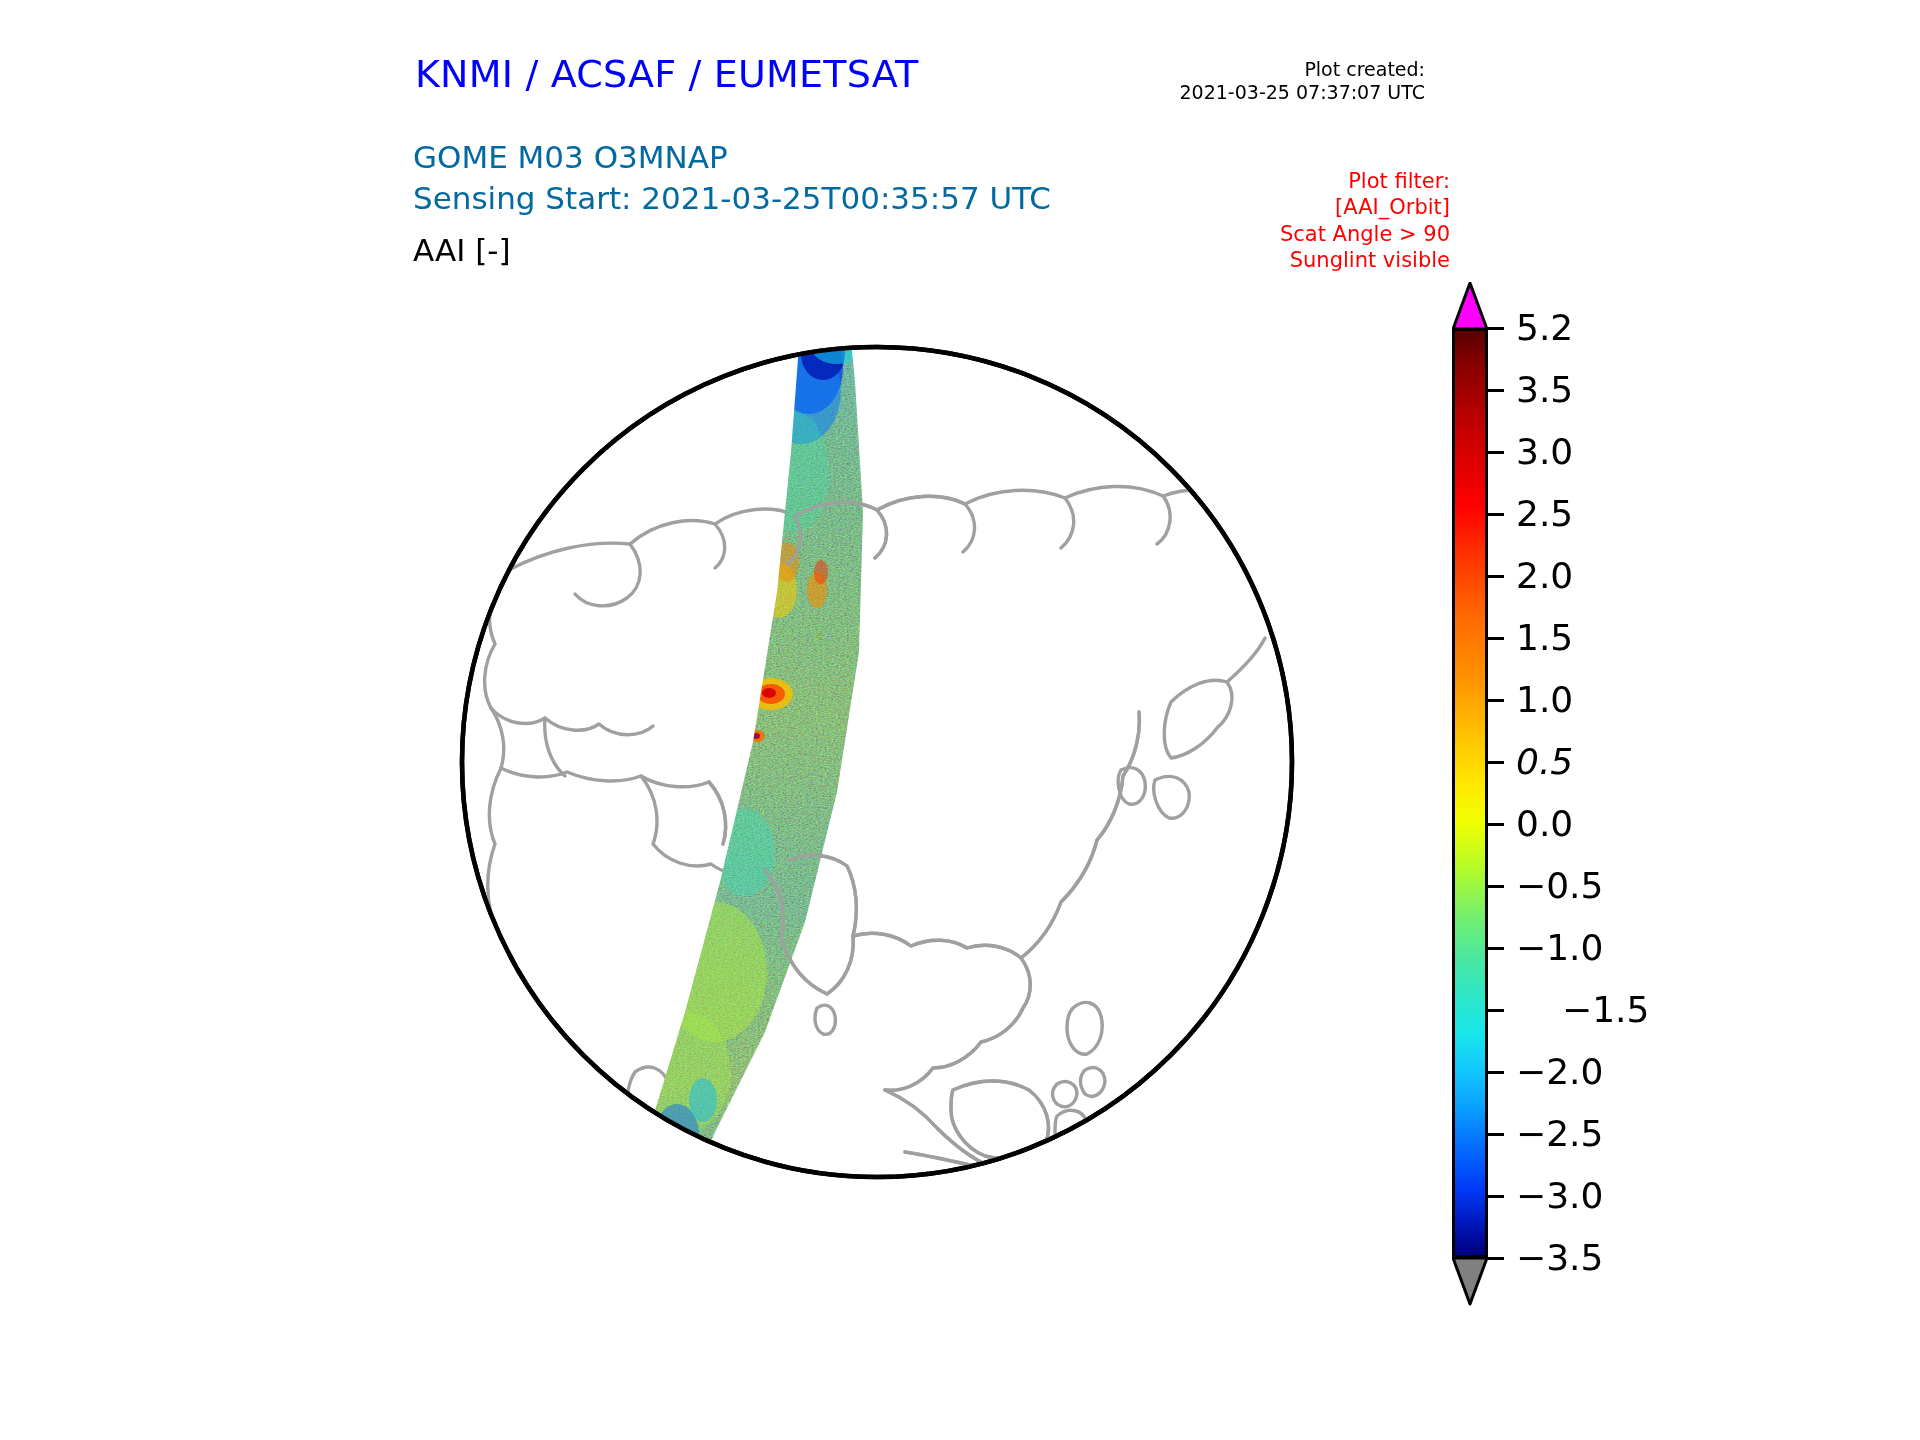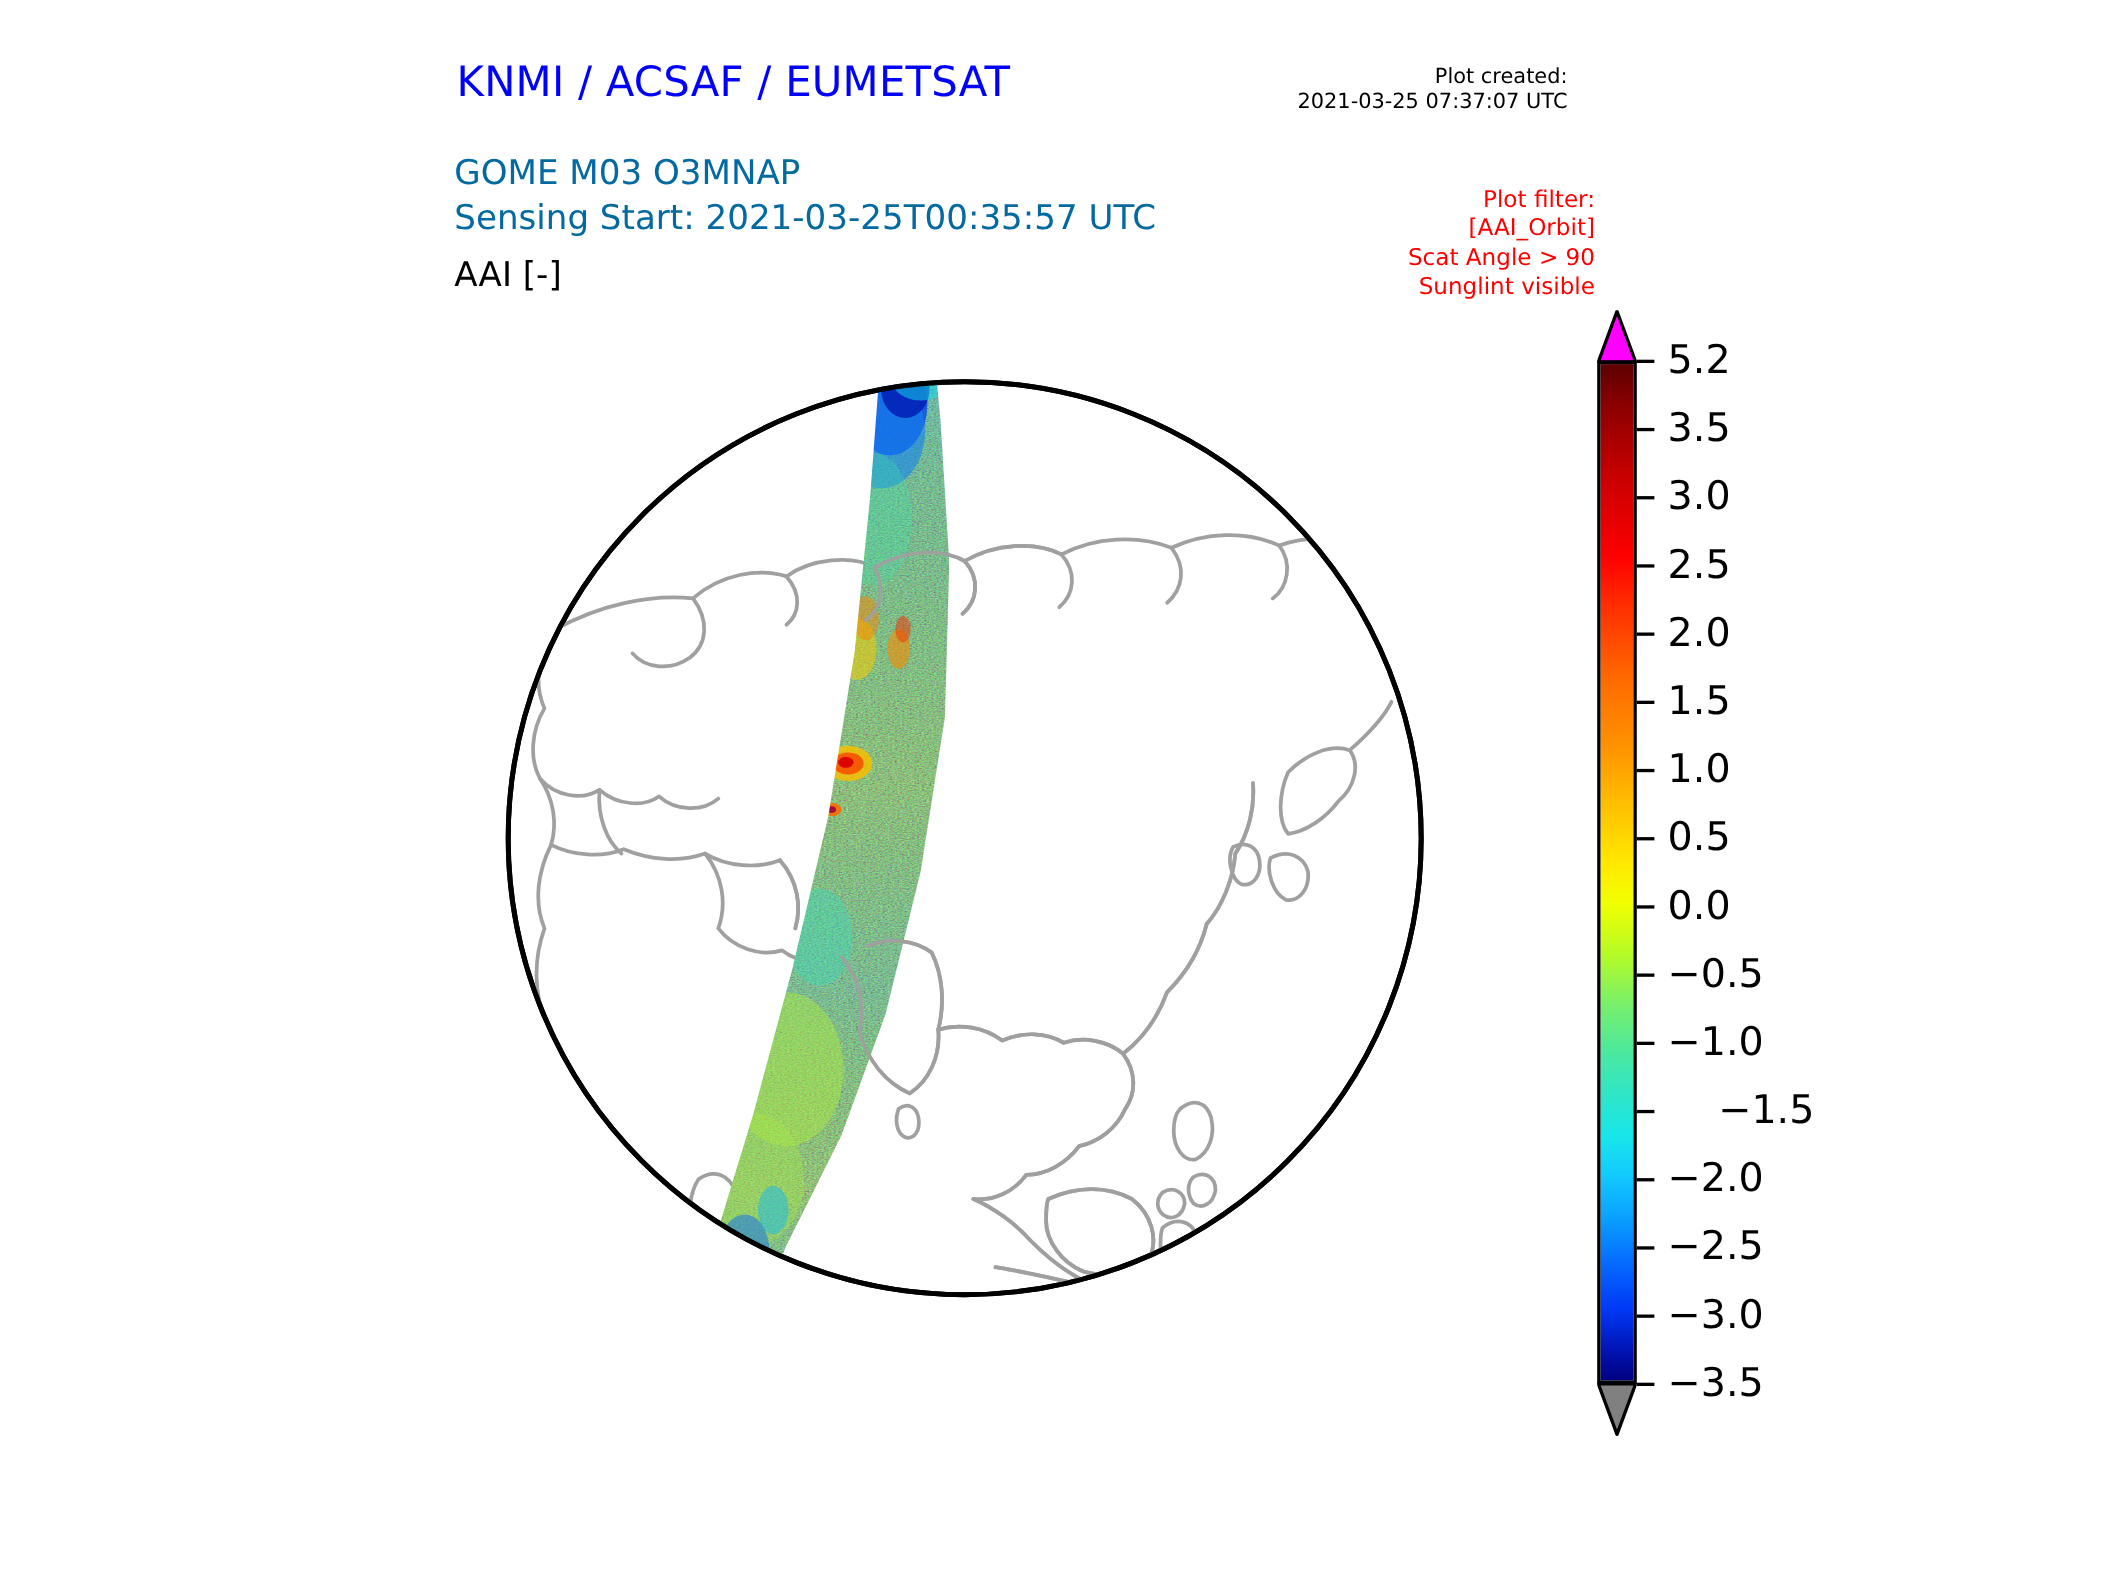--- a/index.html
+++ b/index.html
@@ -285,21 +285,21 @@
       <div class="cb-tick-label" style="top: 172px;">3.0</div>
       <div class="cb-tick-line" style="top: 232.5px;"></div>
       <div class="cb-tick-label" style="top: 234px;">2.5</div>
       <div class="cb-tick-line" style="top: 294.5px;"></div>
       <div class="cb-tick-label" style="top: 296px;">2.0</div>
       <div class="cb-tick-line" style="top: 356.5px;"></div>
       <div class="cb-tick-label" style="top: 358px;">1.5</div>
       <div class="cb-tick-line" style="top: 418.5px;"></div>
       <div class="cb-tick-label" style="top: 420px;">1.0</div>
       <div class="cb-tick-line" style="top: 480.5px;"></div>
-      <div class="cb-tick-label" style="top: 482px;">0.5</div>
+      <div class="cb-tick-label" style="top: 482px; font-style: italic;">0.5</div>
       <div class="cb-tick-line" style="top: 542.5px;"></div>
       <div class="cb-tick-label" style="top: 544px;">0.0</div>
       <div class="cb-tick-line" style="top: 604.5px;"></div>
       <div class="cb-tick-label" style="top: 606px;">−0.5</div>
       <div class="cb-tick-line" style="top: 666.5px;"></div>
       <div class="cb-tick-label" style="top: 668px;">−1.0</div>
       <div class="cb-tick-line" style="top: 728.5px;"></div>
       <div class="cb-tick-label" style="top: 730px; margin-left: 46px;">−1.5</div>
       <div class="cb-tick-line" style="top: 790.5px;"></div>
       <div class="cb-tick-label" style="top: 792px;">−2.0</div>

